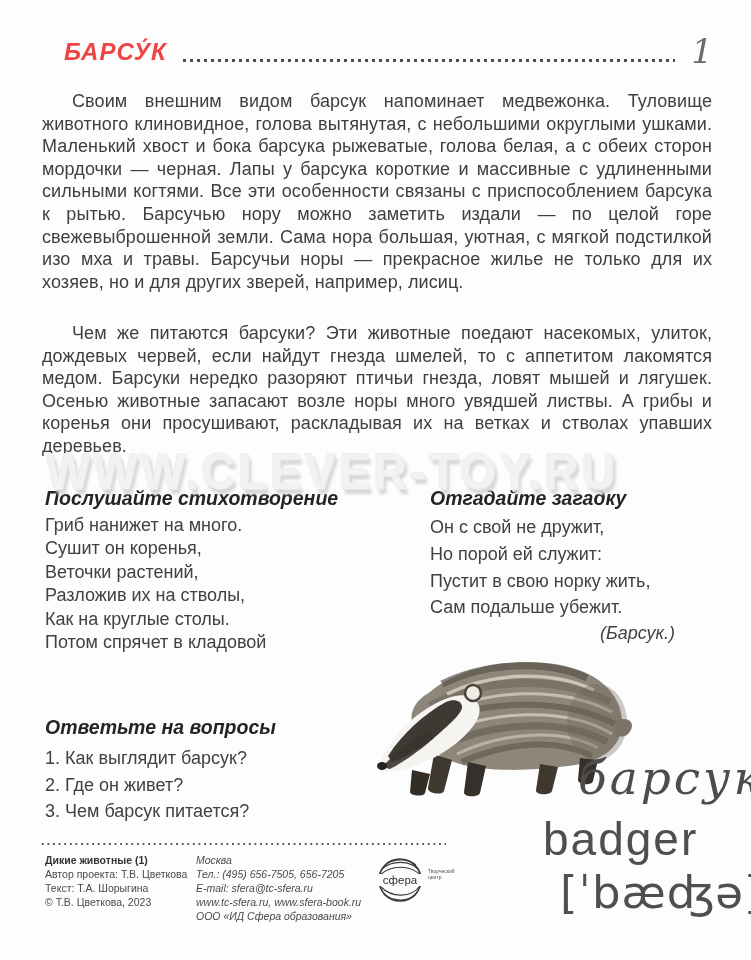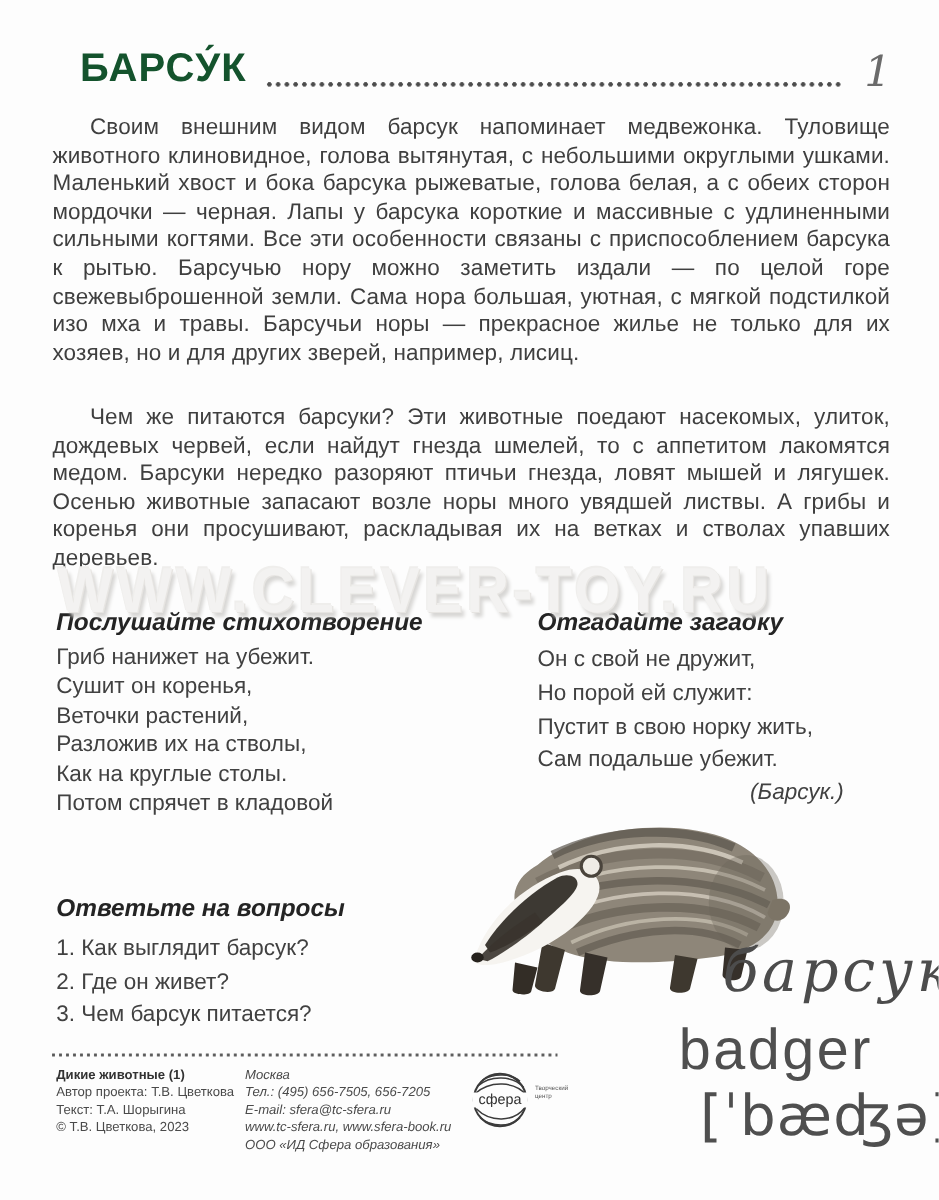--- a/index.html
+++ b/index.html
@@ -10,22 +10,22 @@
     overflow:hidden;
     font-family:"Liberation Sans", sans-serif;
     color:#3d3d3d;
   }
   
   .title-row{
     position:absolute;top:36px;left:64px;right:38px;
     display:flex;align-items:flex-end;
   }
   .title{
-    font-size:32px;font-weight:700;
-    letter-spacing:1px;color:#14532d;white-space:nowrap;
+    font-size:24px;font-weight:700;font-style:italic;
+    letter-spacing:1px;color:#ef4444;white-space:nowrap;
     padding-right:14px;
   }
   .leader{
     flex:1 1 auto;height:26px;
     background-image:radial-gradient(circle,#4c4c4c 1.6px,transparent 1.9px);
     background-size:7px 5px;background-repeat:repeat-x;background-position:0 bottom;
     margin-bottom:3px;
   }
   .pagenum{
     font-family:"DejaVu Serif", serif;
@@ -110,21 +110,21 @@
     <span class="pagenum">1</span>
   </div>
 
   <p class="para p1">Своим внешним видом барсук напоминает медвежонка. Туловище животного клиновидное, голова вытянутая, с небольшими округлыми ушками. Маленький хвост и бока барсука рыжеватые, голова белая, а с обеих сторон мордочки — черная. Лапы у барсука короткие и массивные с удлиненными сильными когтями. Все эти особенности связаны с приспособлением барсука к рытью. Барсучью нору можно заметить издали — по целой горе свежевыброшенной земли. Сама нора большая, уютная, с мягкой подстилкой изо мха и травы. Барсучьи норы — прекрасное жилье не только для их хозяев, но и для других зверей, например, лисиц.</p>
   <p class="para p2">Чем же питаются барсуки? Эти животные поедают насекомых, улиток, дождевых червей, если найдут гнезда шмелей, то с аппетитом лакомятся медом. Барсуки нередко разоряют птичьи гнезда, ловят мышей и лягушек. Осенью животные запасают возле норы много увядшей листвы. А грибы и коренья они просушивают, раскладывая их на ветках и стволах упавших деревьев.</p>
 
   <div class="watermark">WWW.CLEVER-TOY.RU</div>
 
   <div class="poem">
     <div class="sec-head">Послушайте стихотворение</div>
-    <div class="line">Гриб нанижет на убежит.</div>
+    <div class="line">Гриб нанижет на много.</div>
     <div class="line">Сушит он коренья,</div>
     <div class="line">Веточки растений,</div>
     <div class="line">Разложив их на стволы,</div>
     <div class="line">Как на круглые столы.</div>
     <div class="line">Потом спрячет в кладовой</div>
   </div>
 
   <div class="riddle">
     <div class="sec-head">Отгадайте загадку</div>
     <div class="line">Он с свой не дружит,</div>

